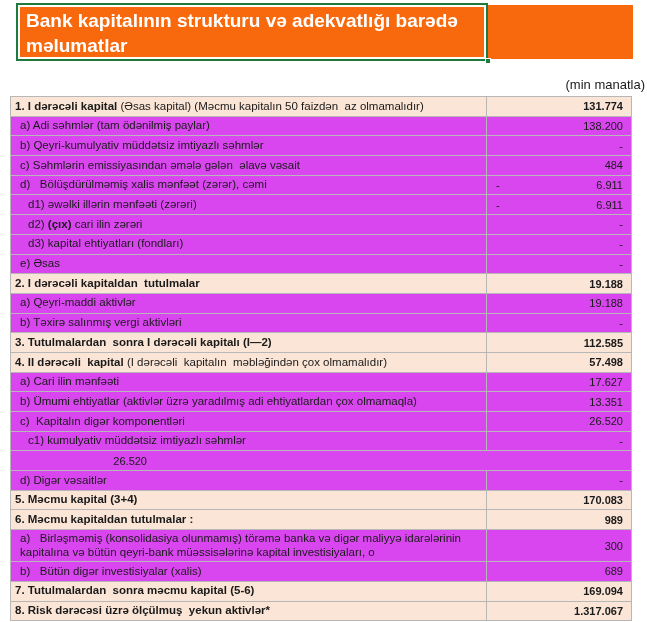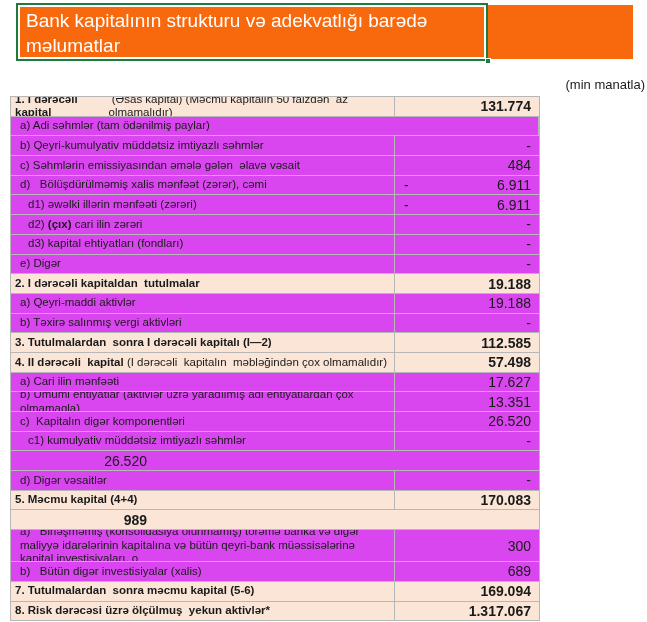--- a/index.html
+++ b/index.html
@@ -23,33 +23,33 @@
     background:var(--orange);
   }
   .titlebox{
     position:absolute;left:0;top:-2px;width:472px;height:58px;
     border:2px solid var(--green);
     background:var(--orange);
     box-shadow:inset 0 0 0 2px #fff;
   }
   .title{
     padding:3px 6px 4px 8px;
-    font-size:19px;line-height:25px;font-weight:normal;color:#fff;
+    font-size:19px;line-height:25px;font-weight:bold;color:#fff;
     white-space:pre-wrap;
   }
   .handle{
     position:absolute;right:-5px;bottom:-5px;width:6px;height:6px;
     background:var(--green);border:1px solid #fff;
   }
   .unit{
     position:absolute;top:77px;right:2px;
     font-size:13px;color:var(--ink);
   }
   .table{
-    position:absolute;left:10px;top:96px;width:530px;
+    position:absolute;left:10px;top:96px;width:622px;
     border:1px solid var(--grid);border-bottom:none;
     background:#fff;
   }
   .t-row{
     display:flex;height:19.7px;border-bottom:1px solid var(--grid);
     background:#d946ef;overflow:hidden;
   }
   .t-row.hl{background:var(--peach)}
   .t-row.tall{height:32px}
   .label{
@@ -58,21 +58,21 @@
     white-space:pre-wrap;
     font-size:11.5px;line-height:13.5px;
     padding-right:5px;
   }
   .ind0{padding-left:4px}
   .ind1{padding-left:9px}
   .ind2{padding-left:17px}
   .b{font-weight:bold}
   .value{
     width:144px;display:flex;align-items:center;
-    font-size:14px;padding:0 8px 0 9px;
+    font-size:11px;padding:0 8px 0 9px;
   }
   .neg{margin-right:auto}
   .num{margin-left:auto;text-align:right}
   .hl .num,.hl .neg{font-weight:bold}
 </style>
 </head>
 <body>
 
 <div class="banner">
   <div class="titlebox">
@@ -88,20 +88,24 @@
   <div class="t-row hl">
     <div class="label ind0"><span class="pre"></span><span class="b">1. I dərəcəli kapital</span><span class="rest"> (Əsas kapital) (Məcmu kapitalın 50 faizdən  az olmamalıdır)</span></div>
     <div class="value">
         <span class="neg"></span>
         <span class="num">131.774</span>
       </div>
   </div>
 
   <div class="t-row">
     <div class="label ind1"><span class="pre"></span><span class="b"></span><span class="rest">a) Adi səhmlər (tam ödənilmiş paylar)</span></div>
+    <div class="value">
+        <span class="neg"></span>
+        <span class="num">138.200</span>
+      </div>
   </div>
 
   <div class="t-row">
     <div class="label ind1"><span class="pre"></span><span class="b"></span><span class="rest">b) Qeyri-kumulyativ müddətsiz imtiyazlı səhmlər</span></div>
     <div class="value">
         <span class="neg"></span>
         <span class="num">-</span>
       </div>
   </div>
 
@@ -139,21 +143,21 @@
 
   <div class="t-row">
     <div class="label ind2"><span class="pre"></span><span class="b"></span><span class="rest">d3) kapital ehtiyatları (fondları)</span></div>
     <div class="value">
         <span class="neg"></span>
         <span class="num">-</span>
       </div>
   </div>
 
   <div class="t-row">
-    <div class="label ind1"><span class="pre"></span><span class="b"></span><span class="rest">e) Digər</span></div>
+    <div class="label ind1"><span class="pre"></span><span class="b"></span><span class="rest">e) Əsas</span></div>
     <div class="value">
         <span class="neg"></span>
         <span class="num">-</span>
       </div>
   </div>
 
   <div class="t-row hl">
     <div class="label ind0"><span class="pre"></span><span class="b">2. I dərəcəli kapitaldan  tutulmalar</span><span class="rest"></span></div>
     <div class="value">
         <span class="neg"></span>
@@ -234,28 +238,29 @@
 
   <div class="t-row">
     <div class="label ind1"><span class="pre"></span><span class="b"></span><span class="rest">d) Digər vəsaitlər</span></div>
     <div class="value">
         <span class="neg"></span>
         <span class="num">-</span>
       </div>
   </div>
 
   <div class="t-row hl">
-    <div class="label ind0"><span class="pre"></span><span class="b">5. Məcmu kapital (4+4)</span><span class="rest"></span></div>
+    <div class="label ind0"><span class="pre"></span><span class="b">5. Məcmu kapital (3+4)</span><span class="rest"></span></div>
     <div class="value">
         <span class="neg"></span>
         <span class="num">170.083</span>
       </div>
   </div>
 
   <div class="t-row hl">
+    <div class="label ind0"><span class="pre"></span><span class="b">6. Məcmu kapitaldan tutulmalar :</span><span class="rest"></span></div>
     <div class="value">
         <span class="neg"></span>
         <span class="num">989</span>
       </div>
   </div>
 
   <div class="t-row tall">
     <div class="label ind1"><span class="pre"></span><span class="b"></span><span class="rest">a)   Birləşməmiş (konsolidasiya olunmamış) törəmə banka və digər maliyyə idarələrinin kapitalına və bütün qeyri-bank müəssisələrinə kapital investisiyaları, o</span></div>
     <div class="value">
         <span class="neg"></span>

